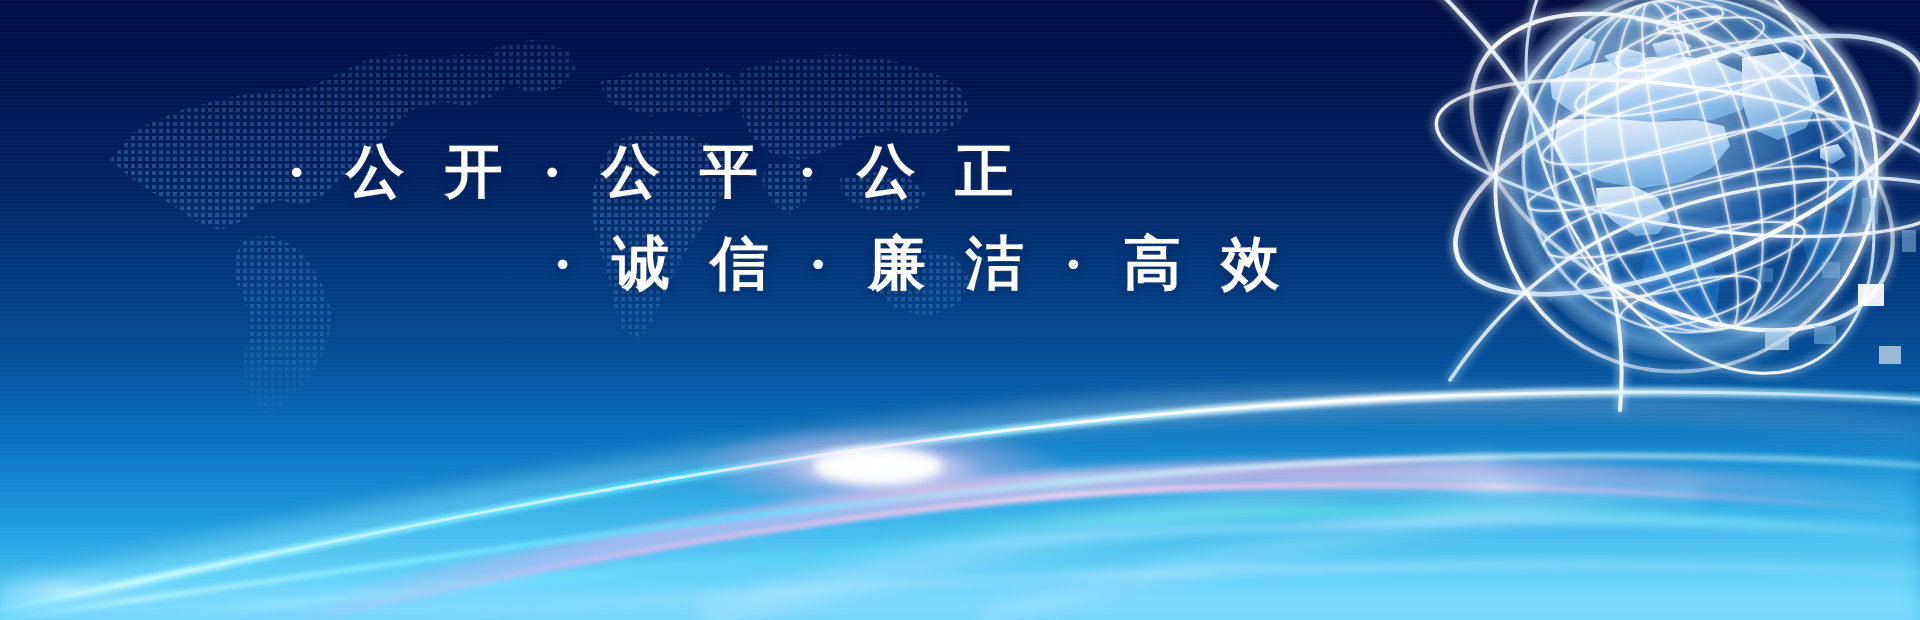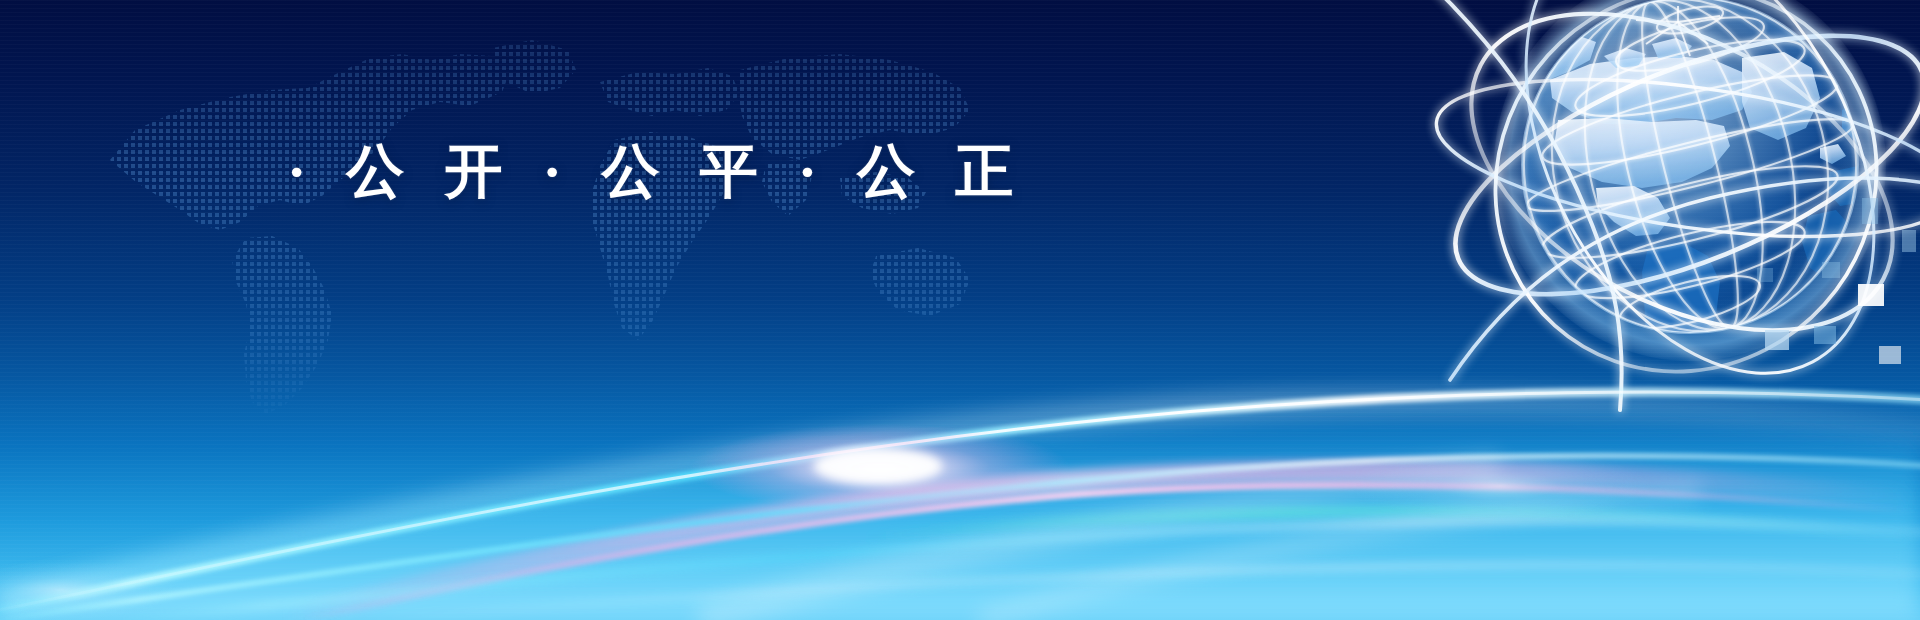--- a/index.html
+++ b/index.html
@@ -363,15 +363,16 @@
 
       <ellipse cx="880" cy="178" rx="190" ry="44" fill="url(#hotspot)"></ellipse>
       <ellipse cx="878" cy="176" rx="64" ry="18" fill="#ffffff" opacity="0.95" filter="url(#blurM)"></ellipse>
       <ellipse cx="1500" cy="196" rx="150" ry="36" fill="url(#hotspot2)" opacity="0.55"></ellipse>
       <ellipse cx="60" cy="300" rx="120" ry="30" fill="url(#hotspot2)" opacity="0.45"></ellipse>
     </svg>
   </div>
 
   <div class="slogan">
     <div class="line line-1">· 公 开 · 公 平 · 公 正</div>
+    <div class="line line-2">· 诚 信 · 廉 洁 · 高 效</div>
   </div>
 
 </div>
 
 </body></html>

